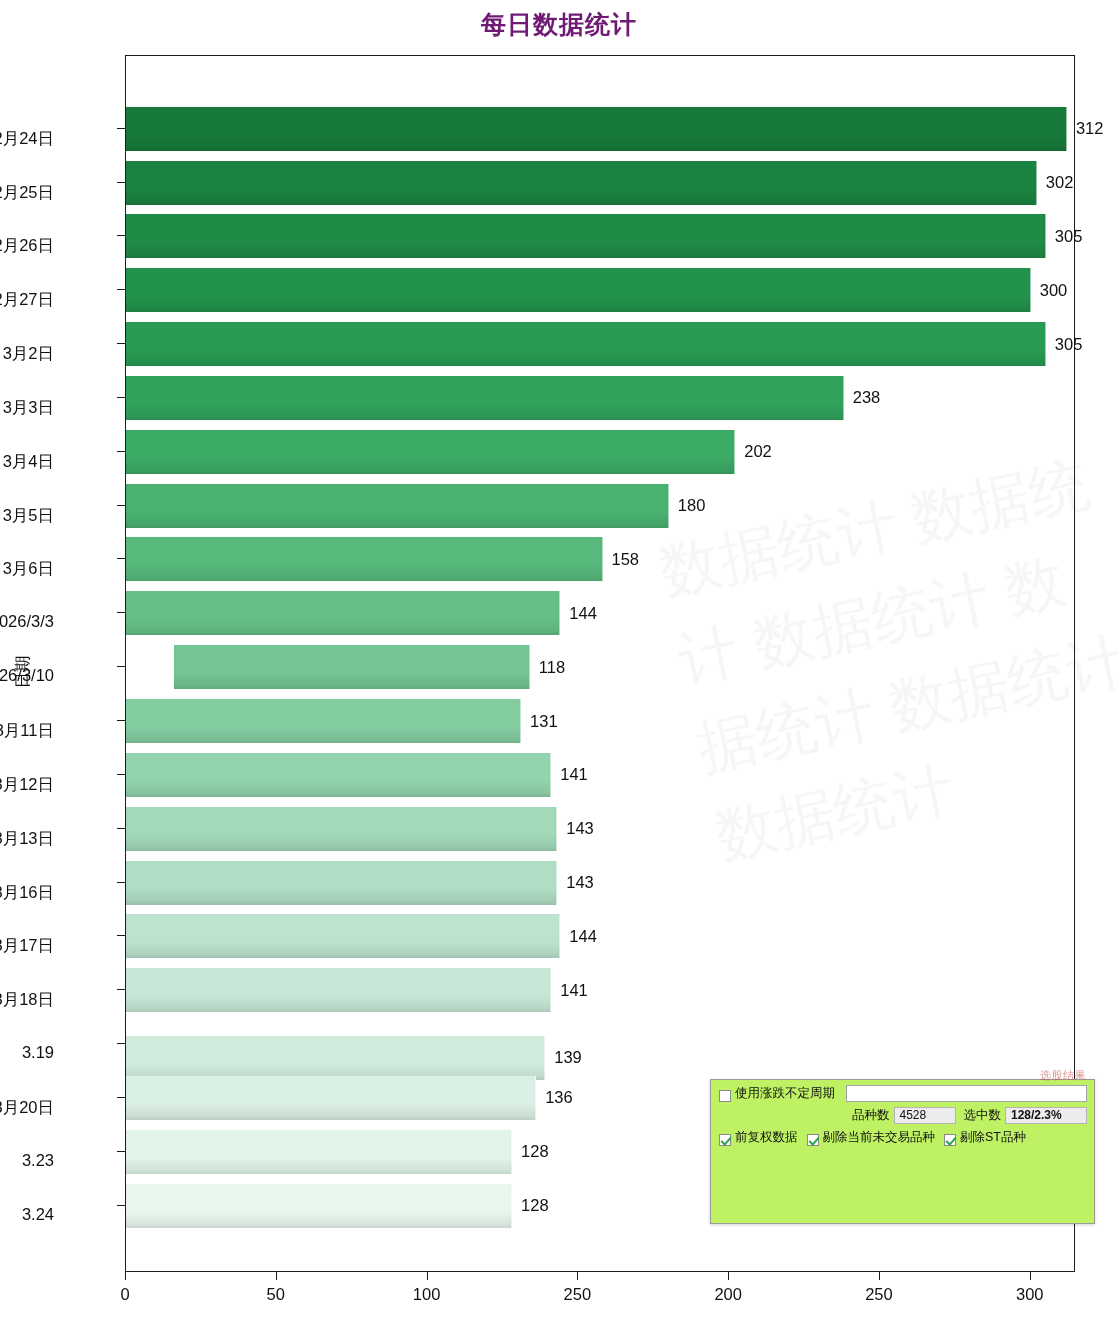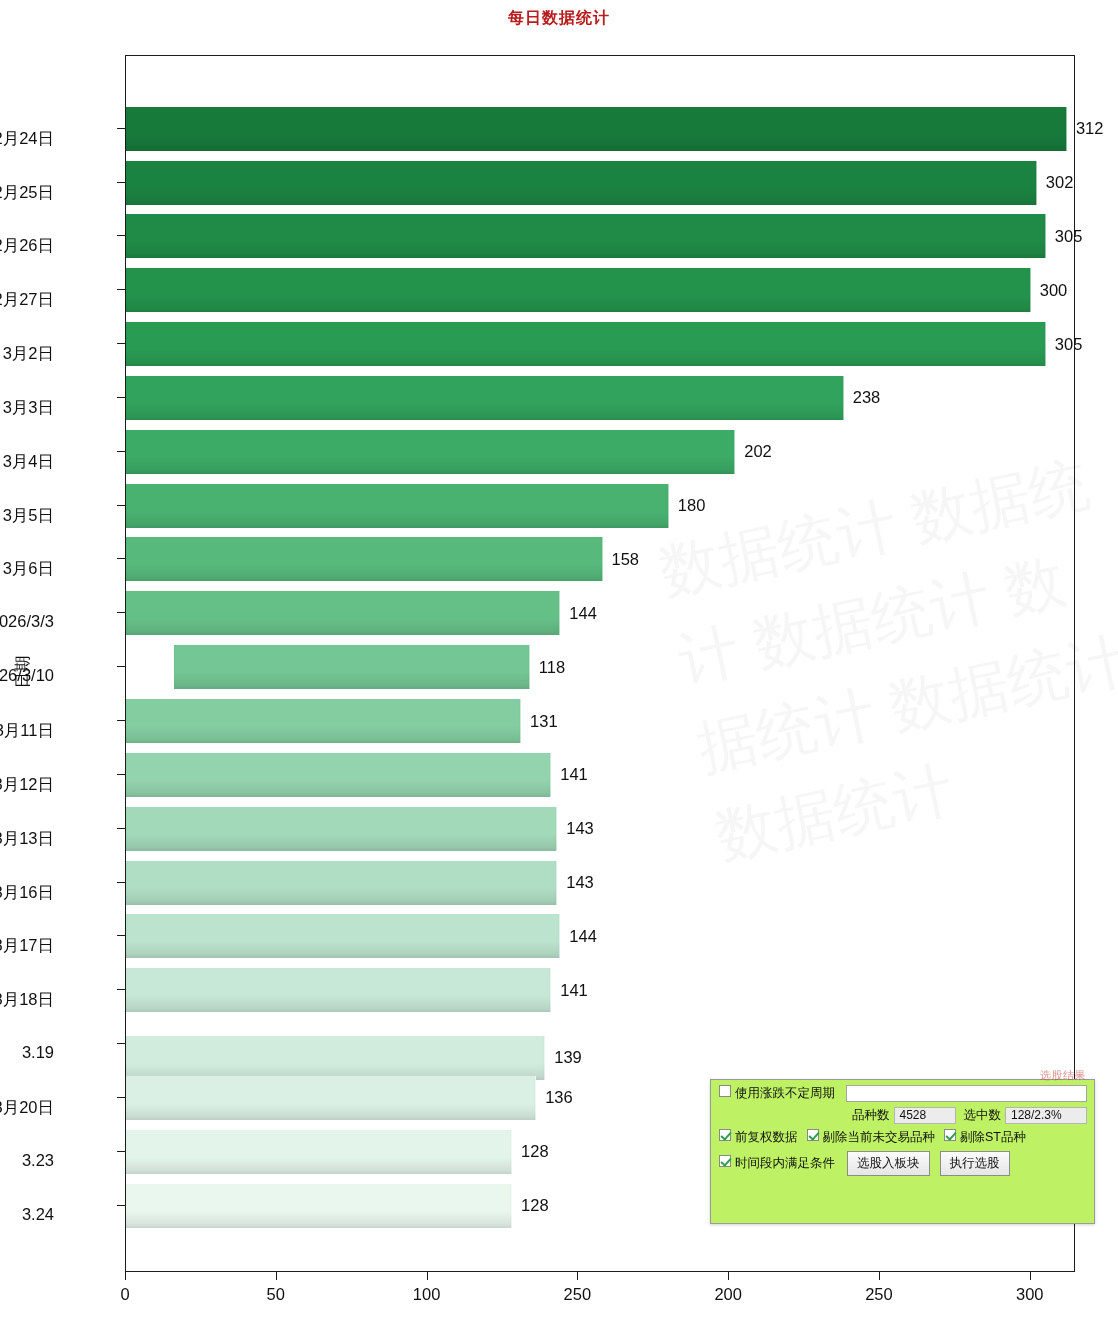--- a/index.html
+++ b/index.html
@@ -17,23 +17,23 @@
     height: 1344px;
     background: #ffffff;
   }
 
   
   #chart-title {
     position: absolute;
     left: 0; top: 8px;
     width: 1118px;
     text-align: center;
-    font-size: 16px;
+    font-size: 25px;
     font-weight: 700;
-    color: #b91c1c;
+    color: #701a75;
     letter-spacing: 1px;
   }
 
   
   #plot-area {
     position: absolute;
     left: 125px;
     top: 55px;
     width: 950px;
     height: 1217px;
@@ -163,21 +163,21 @@
     right: 8px;
     top: -12px;
     font-size: 11px;
     color: #c0392b;
     opacity: 0.55;
     white-space: nowrap;
     letter-spacing: 0.5px;
   }
   .cb {
     display: inline-flex;
-    align-items: flex-start;
+    align-items: flex-end;
     margin-right: 9px;
     white-space: nowrap;
   }
   .cb-box {
     width: 12px; height: 12px;
     border: 1px solid #8a8a8a;
     background: #ffffff;
     margin-right: 4px;
     display: inline-block;
     position: relative;
@@ -465,42 +465,34 @@
         <span class="cb-box" id="cb-period"></span>
         <span class="cb-label">使用涨跌不定周期</span>
       </label>
       <input class="dlg-textfield" type="text" id="period-input" placeholder="" style="">
     </div>
 
     <div class="dlg-row" style="justify-content:flex-end;">
       <span class="dlg-stat-label">品种数</span>
       <span class="dlg-readonly" style="width:62px;">4528</span>
       <span class="dlg-stat-label" style="margin-left:8px;">选中数</span>
-      <span class="dlg-readonly" style="width:82px;">128/2.3%</span>
+      <span class="dlg-readonly" style="width:82px;font-weight:bold;">128/2.3%</span>
     </div>
 
     <div class="dlg-row">
       <label class="cb">
         <span class="cb-box checked"></span>
         <span class="cb-label">前复权数据</span>
       </label>
       <label class="cb">
         <span class="cb-box checked"></span>
         <span class="cb-label">剔除当前未交易品种</span>
       </label>
       <label class="cb" style="margin-right:0;">
         <span class="cb-box checked"></span>
         <span class="cb-label">剔除ST品种</span>
       </label>
     </div>
 
-    <div class="dlg-row">
-      <label class="cb" style="margin-right:12px;">
-        <span class="cb-box checked"></span>
-        <span class="cb-label">时间段内满足条件</span>
-      </label>
-      <button class="dlg-btn" style="margin-right:10px;">选股入板块</button>
-      <button class="dlg-btn">执行选股</button>
-    </div>
 
 
   </div>
 </div>
 
 </body></html>

